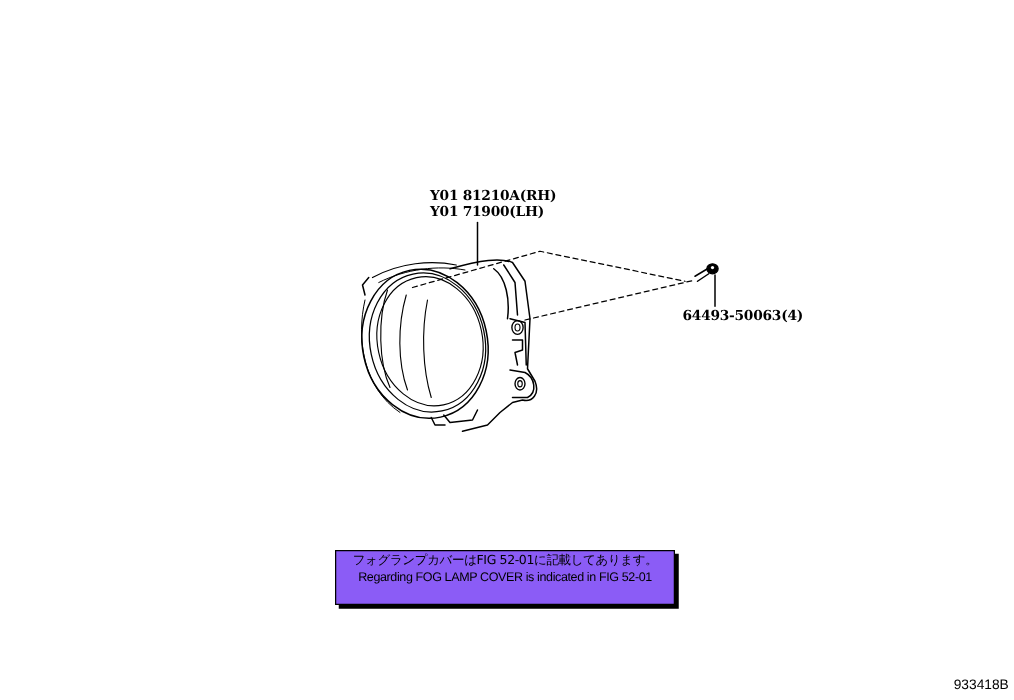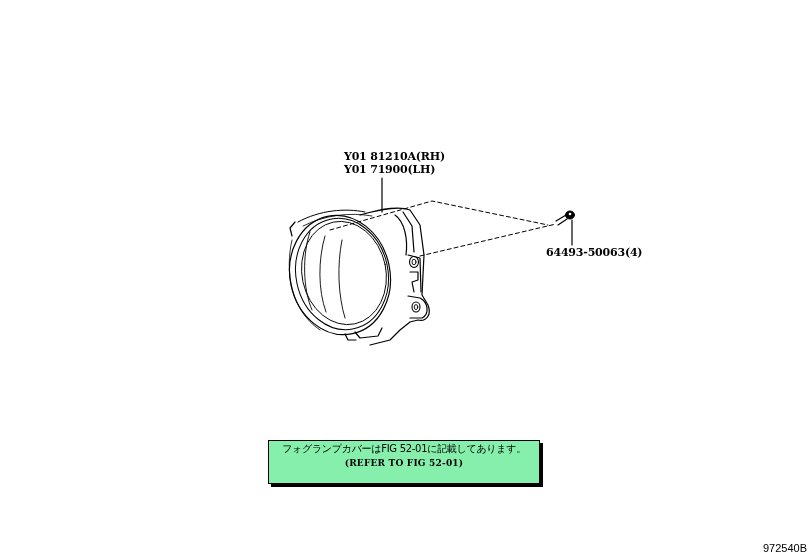--- a/index.html
+++ b/index.html
@@ -7,21 +7,21 @@
   .canvas { position: absolute; left: 0; top: 0; width: 811px; height: 560px; }
   .label-part {
     position: absolute; font-family: "DejaVu Serif", serif; font-weight: bold;
     font-size: 11px; color: #000; white-space: nowrap; letter-spacing: -0.2px; line-height: 13px;
   }
   .label-main { left: 344px; top: 150px; }
   .label-main div { height: 13px; }
   .label-bolt { left: 546px; top: 246px; }
   .note-box {
     position: absolute; left: 268px; top: 440px; width: 272px; height: 44px;
-    border: 1px solid #000; background: #86efac;
+    border: 1px solid #000; background: #8b5cf6;
     box-shadow: 3px 3px 0 0 #000;
     text-align: center; font-size: 10px; line-height: 14px; color: #000;
     padding-top: 1px; box-sizing: border-box;
   }
   .note-box .jp { font-size: 10px; letter-spacing: -0.3px; }
   .note-box .en { font-family: "Liberation Sans", sans-serif; font-size: 10px; letter-spacing: -0.3px; }
   .note-box .ref { font-family: "DejaVu Serif", serif; font-weight: bold; font-size: 9px; letter-spacing: 0.2px; }
   .fig-id {
     position: absolute; right: 4px; bottom: 6px;
     font-family: "Liberation Sans", sans-serif; font-size: 11px; color: #000;
@@ -87,17 +87,17 @@
 
   <div class="label-part label-main">
     <div>Y01 81210A(RH)</div>
     <div>Y01 71900(LH)</div>
   </div>
 
   <div class="label-part label-bolt">64493-50063(4)</div>
 
   <div class="note-box">
     <div class="jp">フォグランプカバーはFIG 52-01に記載してあります。</div>
-    <div class="ref">(REFER TO FIG 52-01)</div>
+    <div class="en">Regarding FOG LAMP COVER is indicated in FIG 52-01</div>
   </div>
 
-  <div class="fig-id">972540B</div>
+  <div class="fig-id">933418B</div>
 </div>
 
 </body></html>

